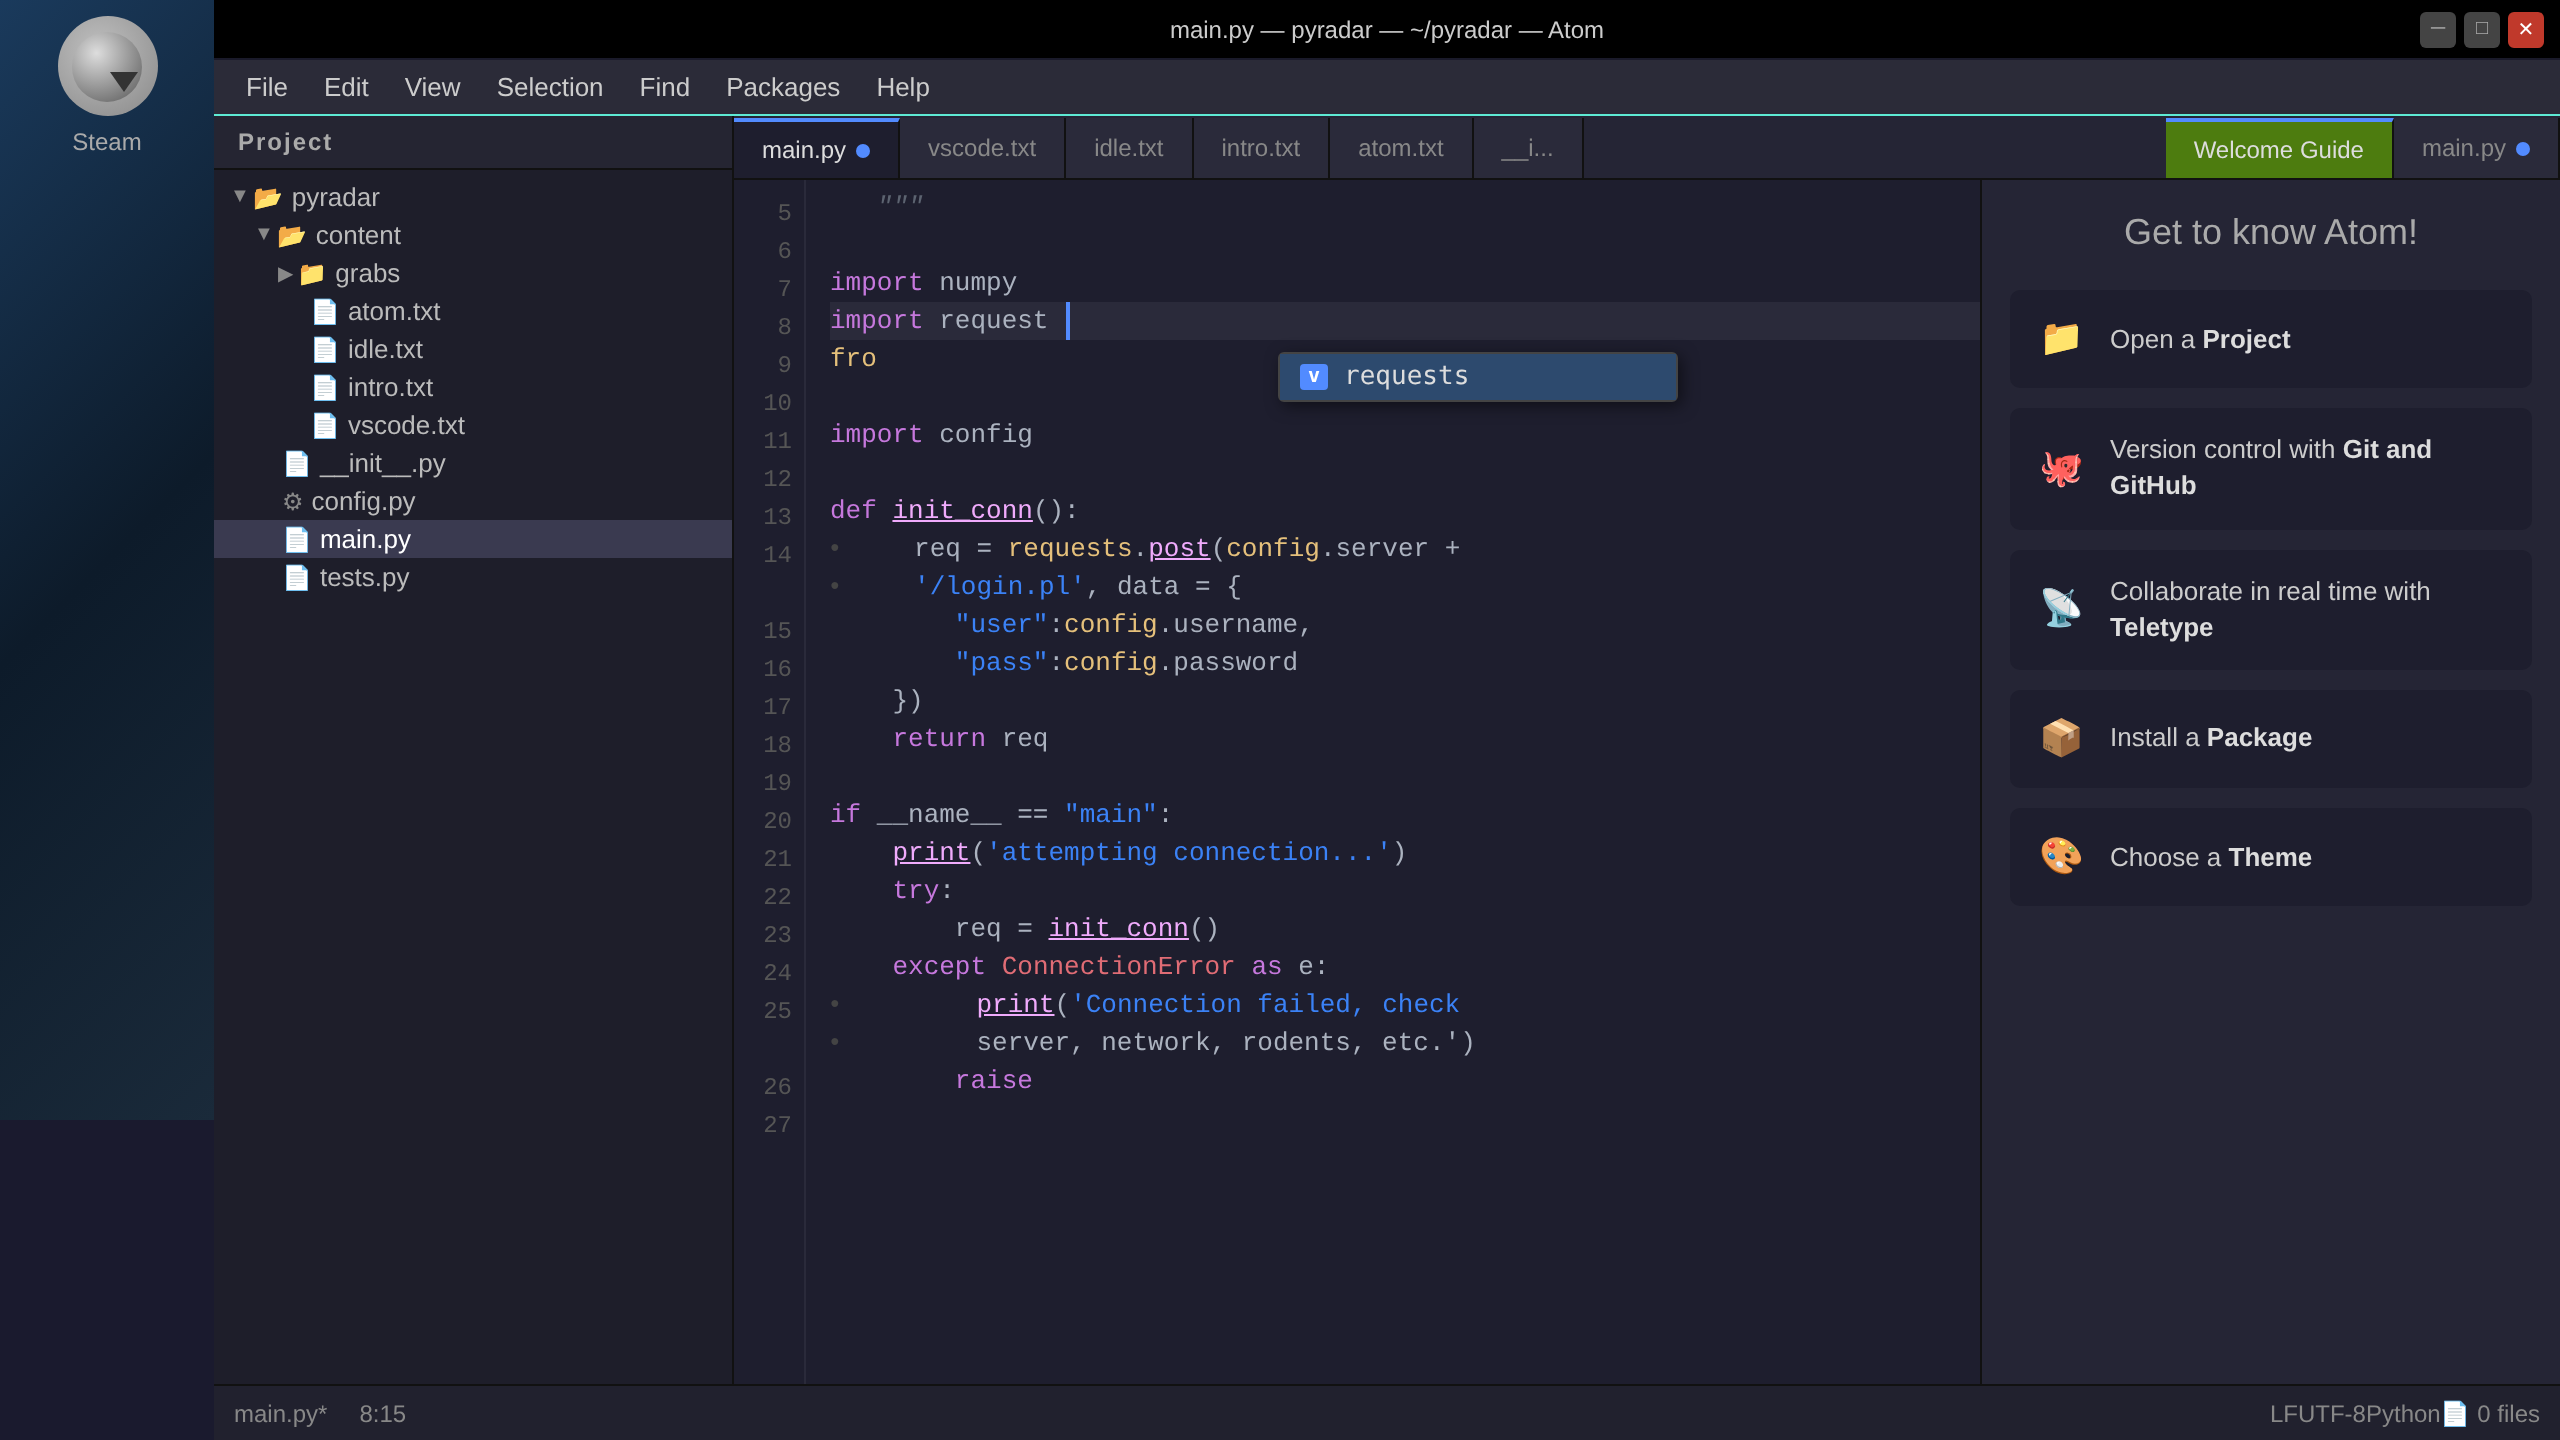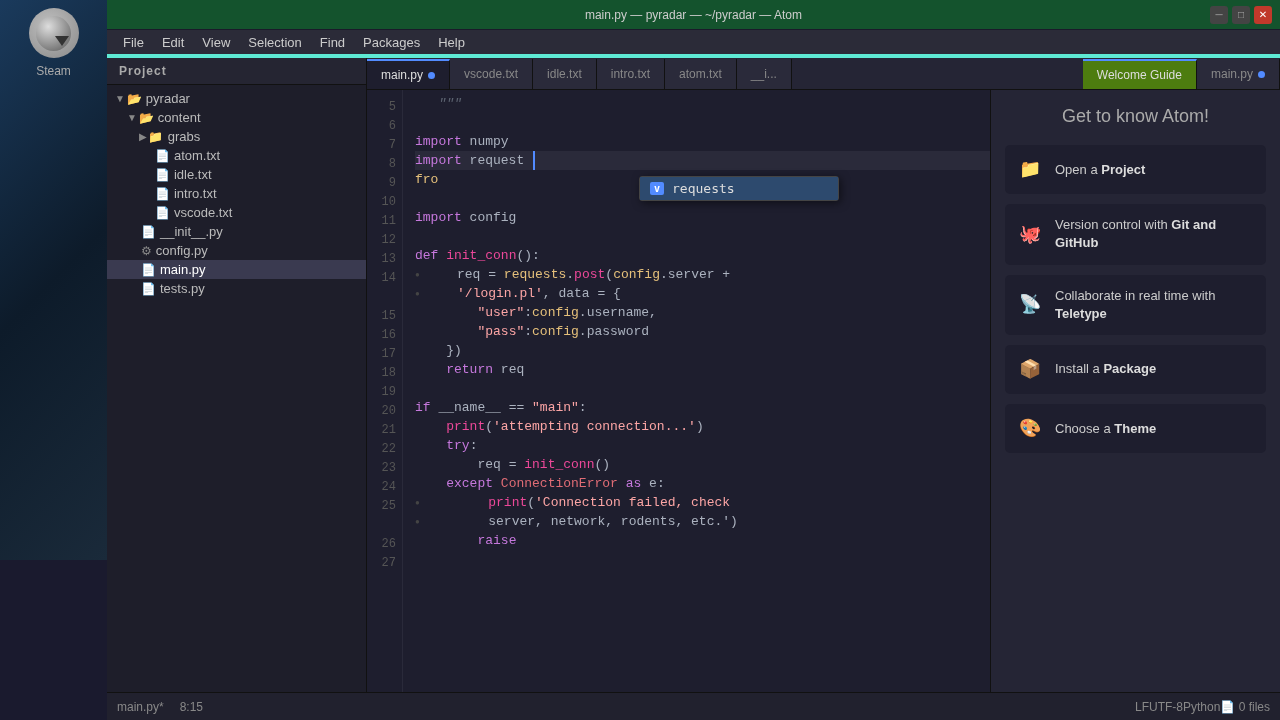--- a/index.html
+++ b/index.html
@@ -1,21 +1,21 @@
 <!DOCTYPE html>
 <html><head>
   <meta charset="utf-8">
   <style>
     * { margin: 0; padding: 0; box-sizing: border-box; }
     body { width: 1280px; height: 720px; overflow: hidden; font-family: 'Segoe UI', sans-serif; background: #1a1a2e; }
 
     
     #title-bar {
       height: 30px;
-      background: #14532d;
+      background: #000000;
       display: flex;
       align-items: center;
       justify-content: center;
       position: relative;
       border-bottom: 1px solid #1a1a2a;
     }
     #title-bar .window-controls {
       position: absolute;
       right: 8px;
       display: flex;
@@ -33,21 +33,21 @@
     }
     #title-text { color: #ccc; font-size: 12px; }
 
     
     #menu-bar {
       height: 28px;
       background: #2b2b38;
       display: flex;
       align-items: center;
       padding: 0 8px;
-      border-bottom: 4px solid #5eead4;
+      border-bottom: 1px solid #5eead4;
       gap: 2px;
     }
     .menu-item {
       color: #ccc;
       font-size: 13px;
       padding: 3px 8px;
       cursor: pointer;
       border-radius: 3px;
     }
 
@@ -147,22 +147,22 @@
     .code-line {
       display: flex;
       align-items: center;
       min-height: 19px;
       white-space: pre;
     }
     .dot-bullet { color: #444; margin-right: 6px; font-size: 8px; }
 
     
     .kw { color: #c678dd; }
-    .fn { color: #ec4899; }
-    .str { color: #fca5a5; }
+    .fn { color: #f0abfc; text-decoration: underline; }
+    .str { color: #3b82f6; }
     .cm { color: #5c6370; font-style: italic; }
     .op { color: #abb2bf; }
     .attr { color: #e5c07b; }
     .conn-err { color: #e06c75; }
     .cursor-line { background: #2a2a3a; }
 
     
     #autocomplete {
       position: absolute;
       top: 86px;

